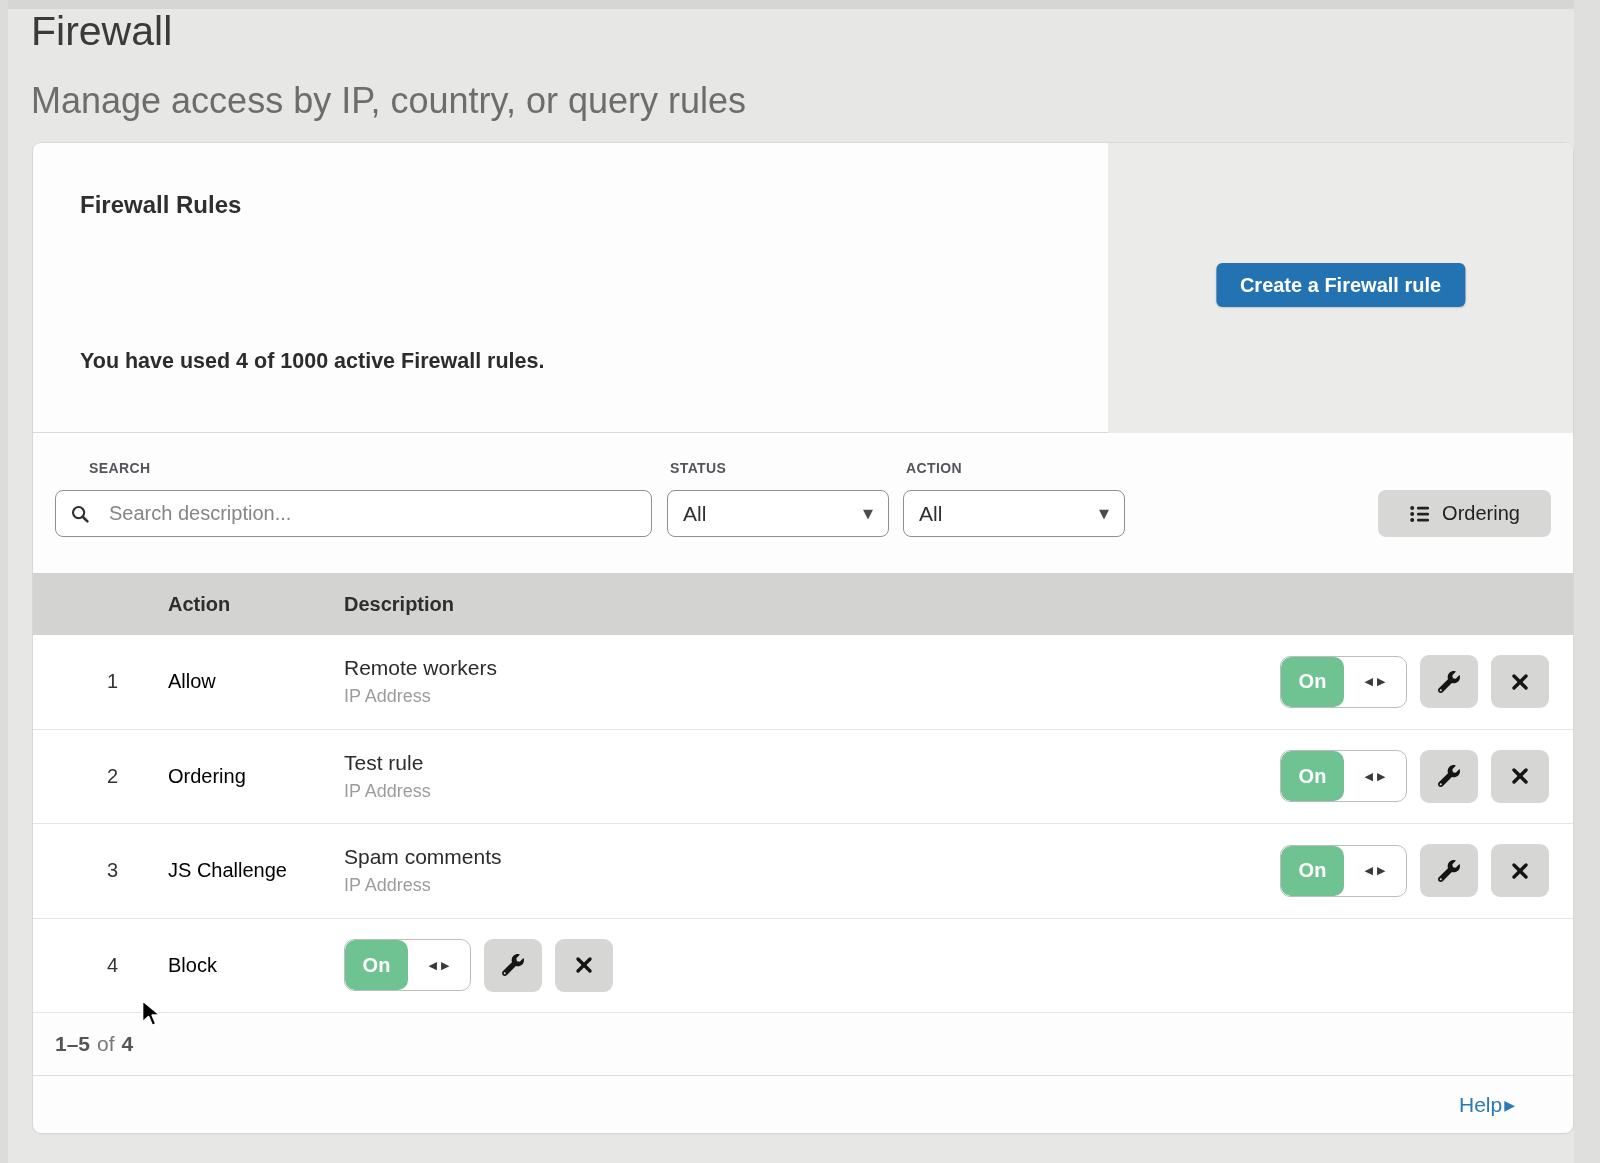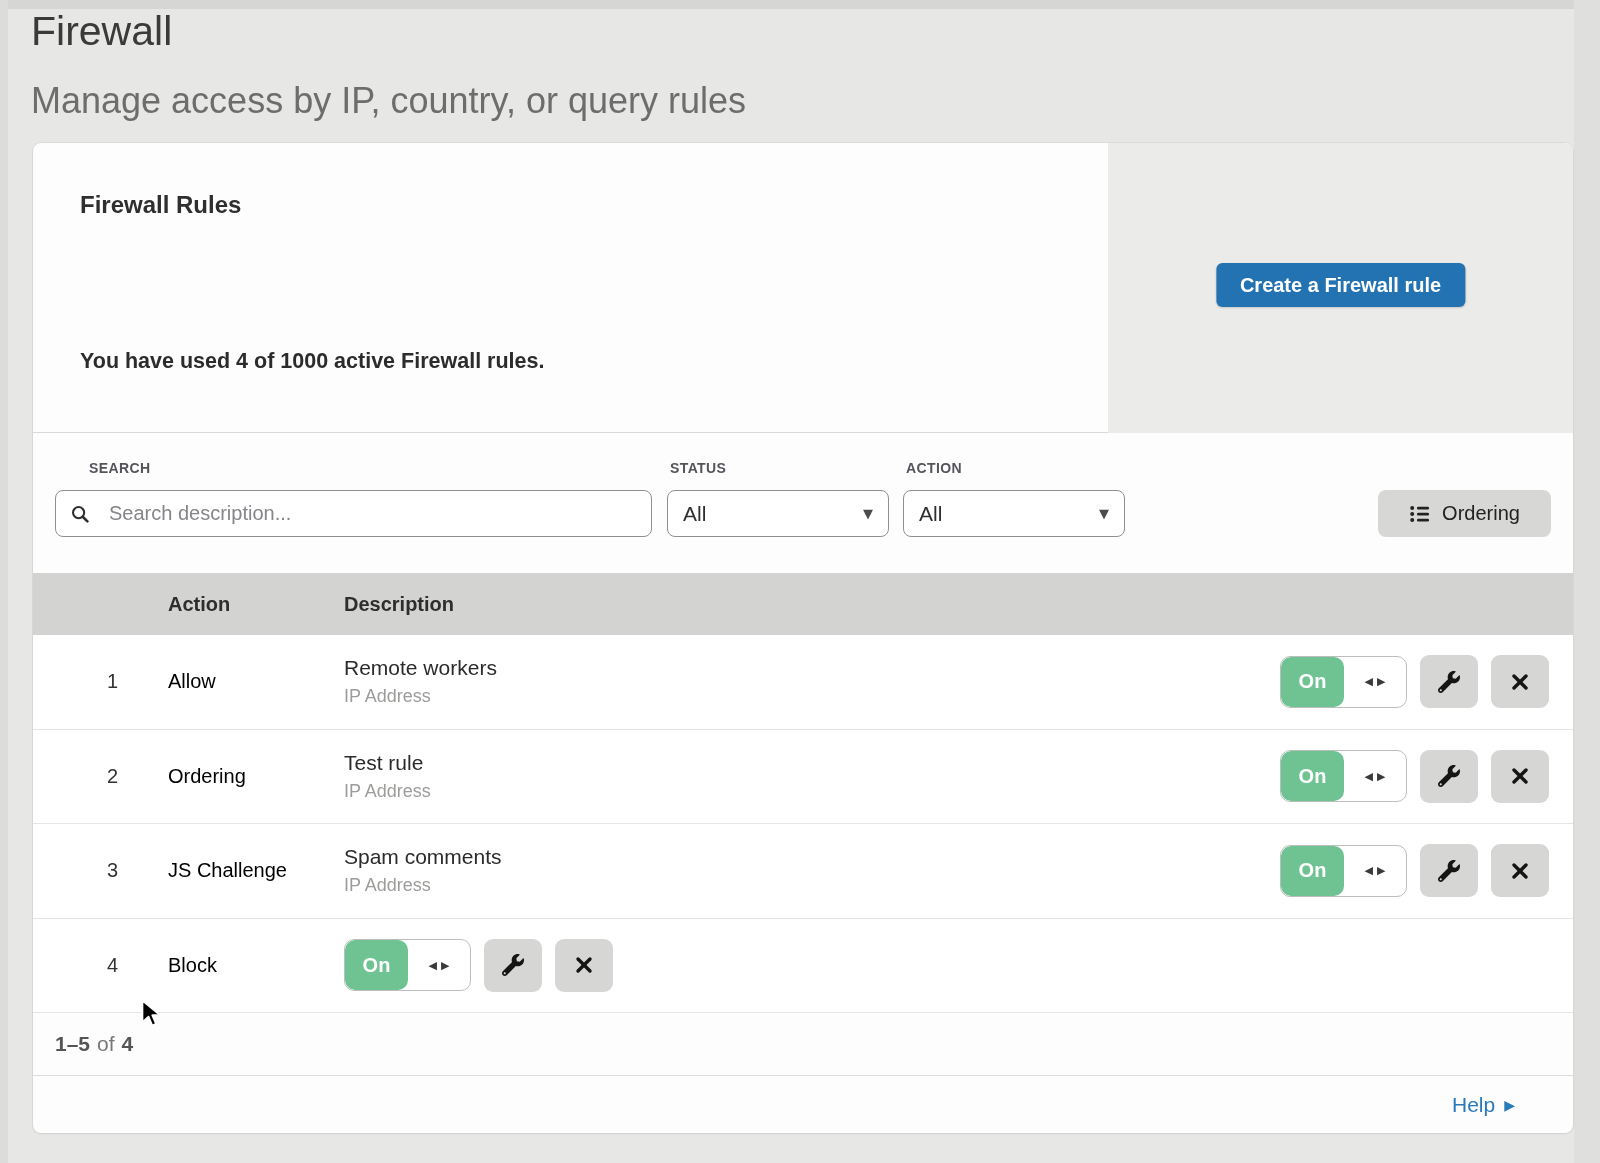--- a/index.html
+++ b/index.html
@@ -97,21 +97,21 @@
     position:absolute; top:870px; left:0; width:100%; height:63px;
     border-bottom:1px solid #dcdcda; display:flex; align-items:center;
     padding-left:22px; font-size:21px; color:#777;
   }
   .pagination .strong { font-weight:700; color:#555; }
   .pagination .sep { margin:0 7px; }
   .footer {
     position:absolute; top:933px; left:0; width:100%; height:57px;
     display:flex; align-items:center; justify-content:flex-end; padding-right:58px;
   }
-  .help-link { display:flex; align-items:center; gap:9px; font-size:21px; color:#2a7ab8; text-decoration:none; cursor:pointer; }
+  .help-link { display:flex; align-items:center; gap:2px; font-size:21px; color:#2a7ab8; text-decoration:none; cursor:pointer; }
   .help-arrow { font-family:"DejaVu Sans",sans-serif; font-size:14px; }
 
   .cursor { position:absolute; left:141px; top:999px; }
 </style>
 </head>
 <body>
 
 <div id="screen">
   <div class="edge-top"></div>
   <div class="edge-left"></div>

